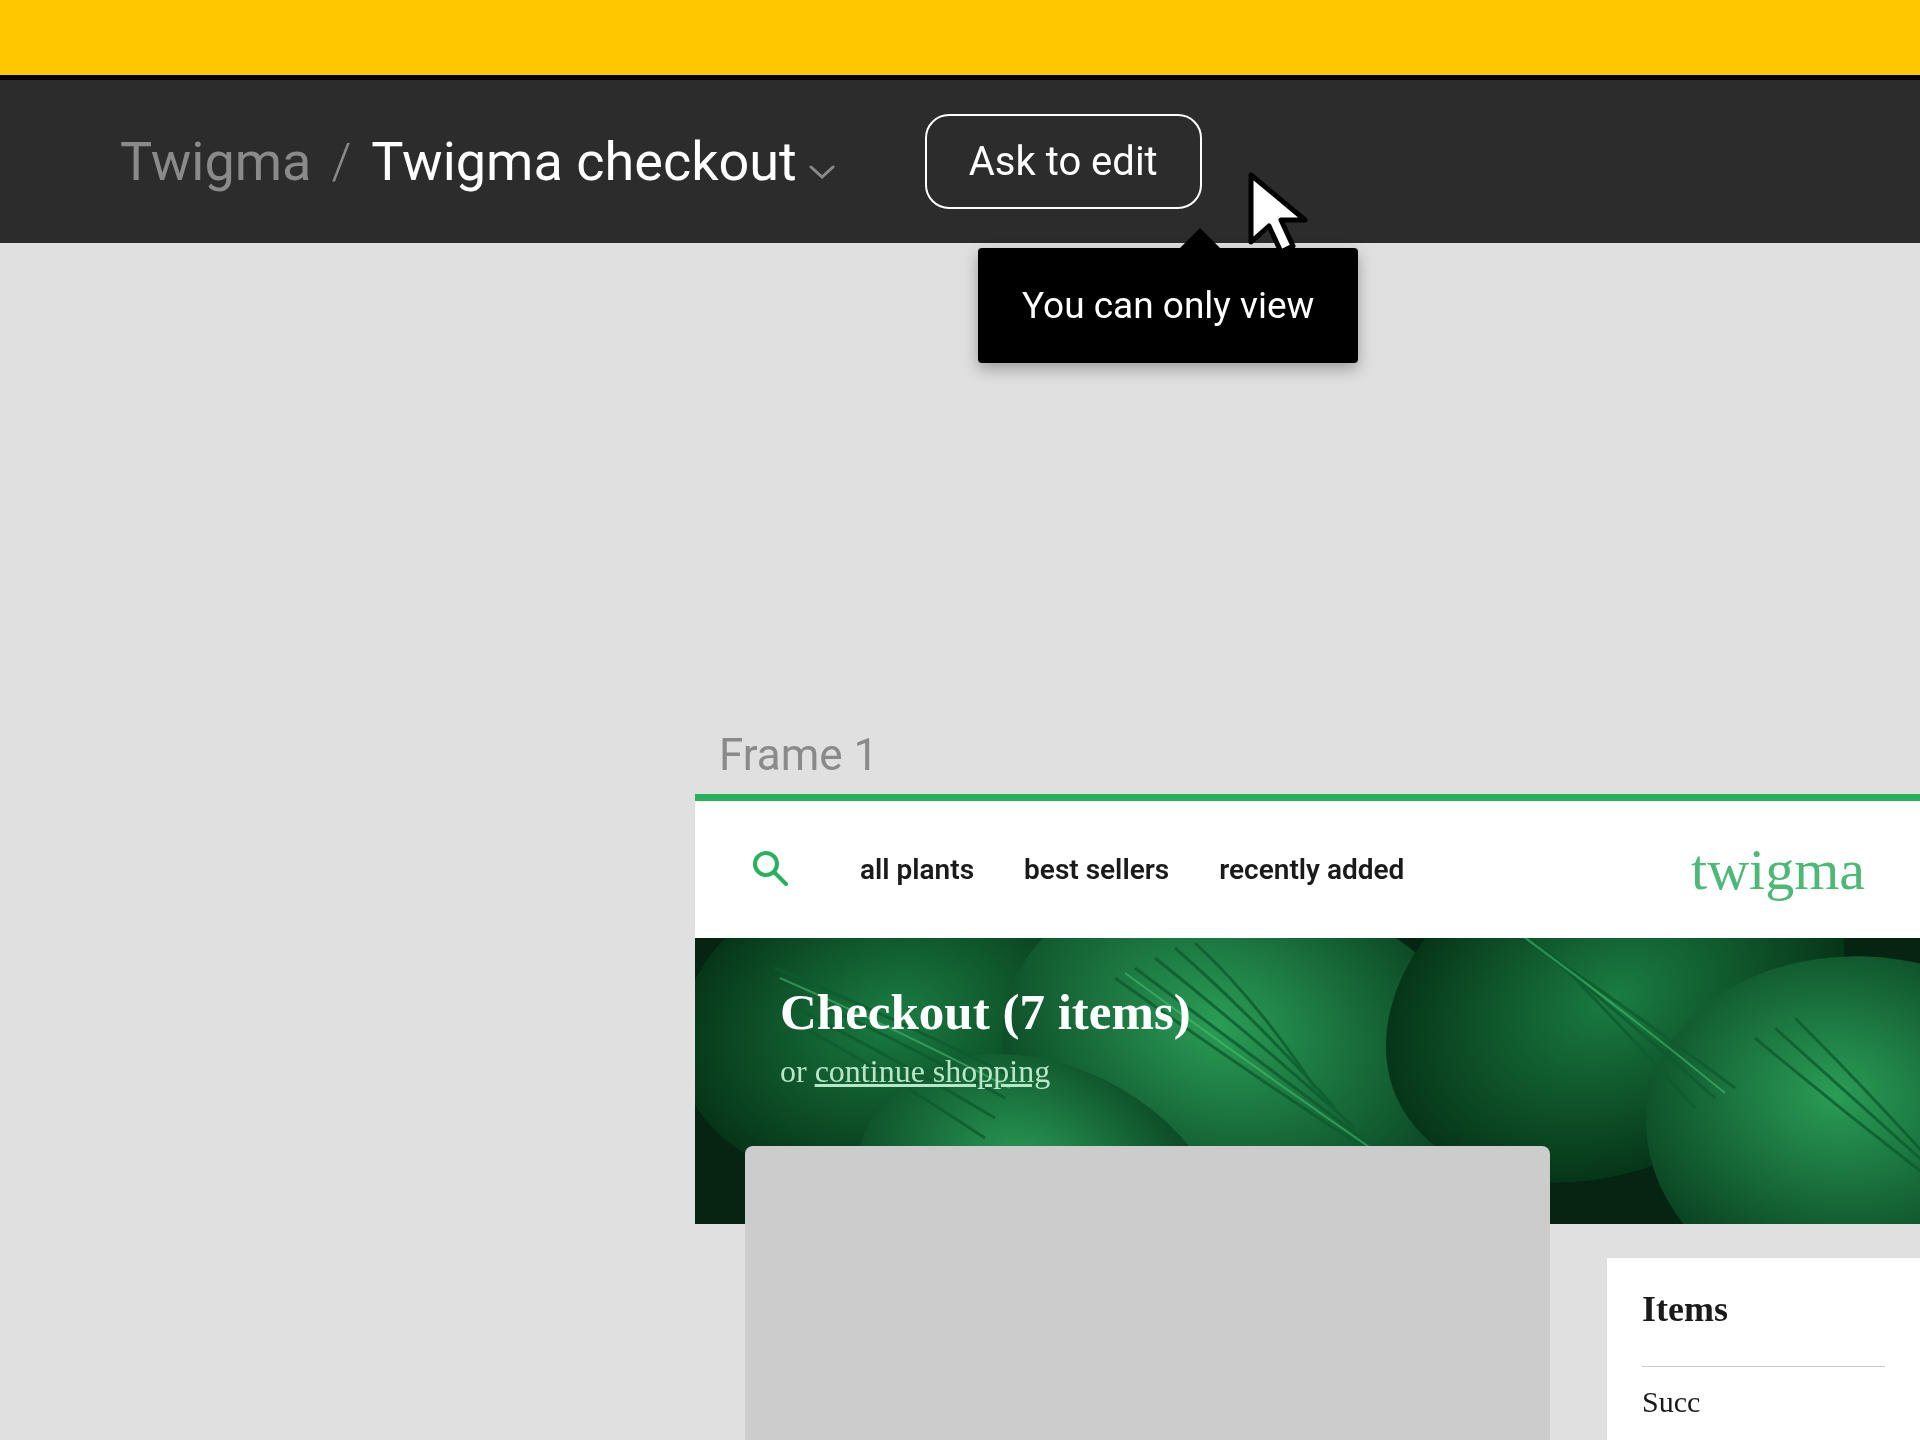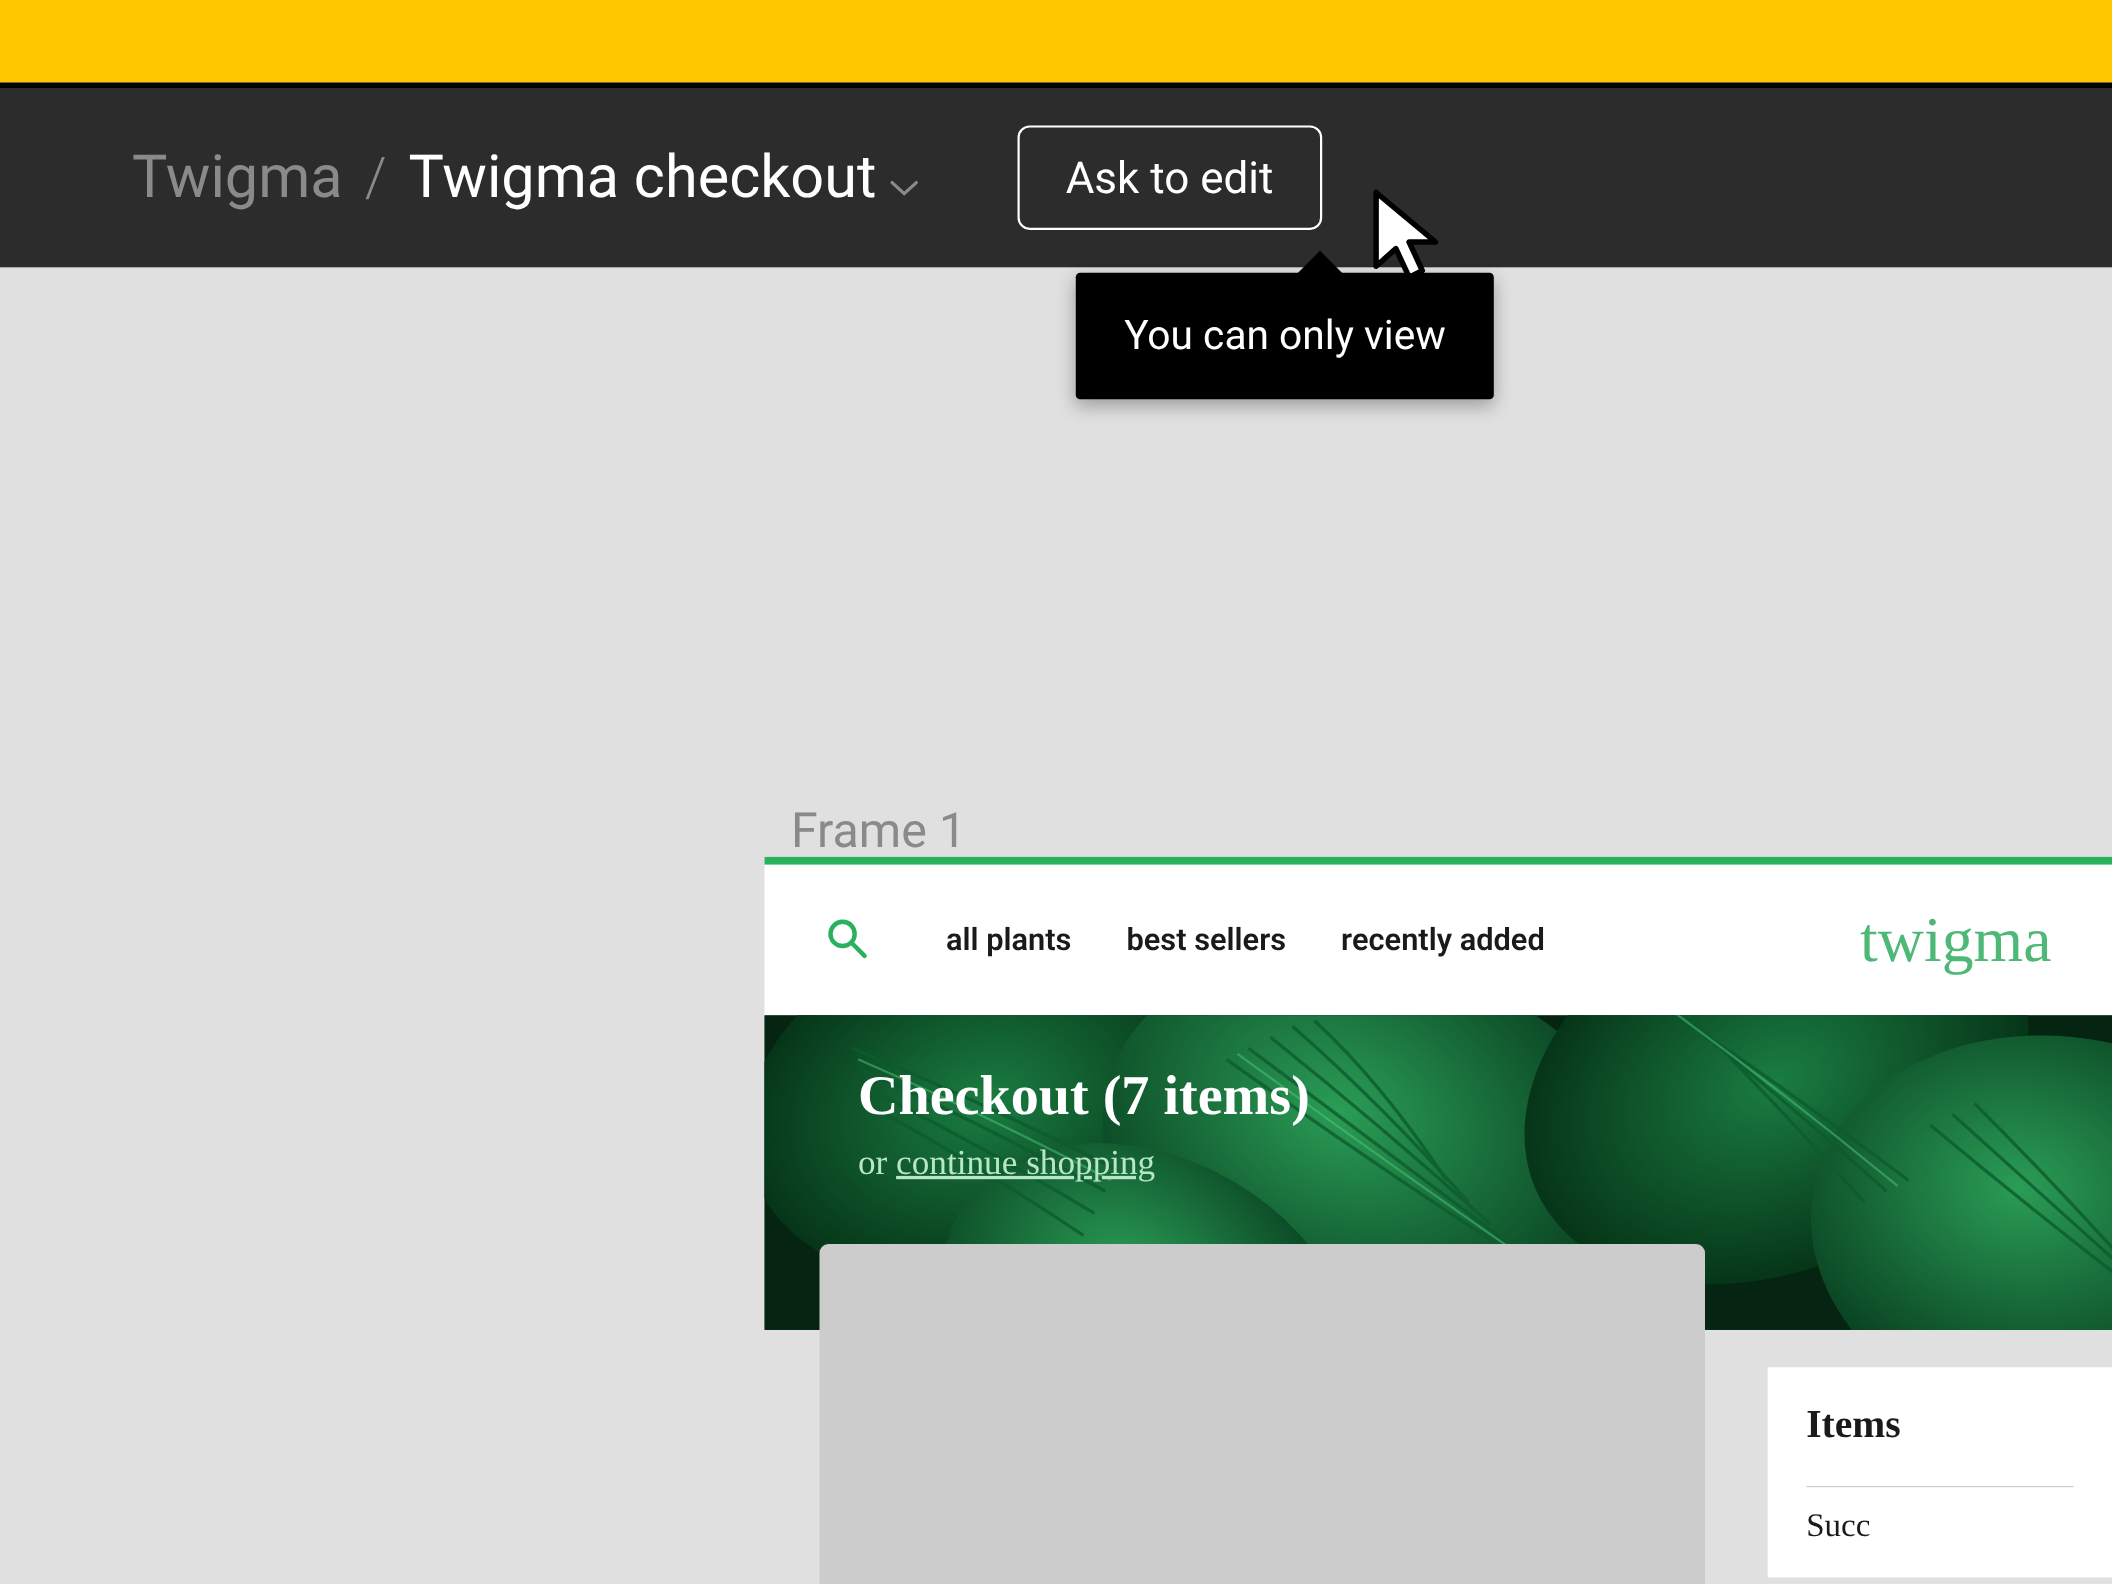--- a/index.html
+++ b/index.html
@@ -59,21 +59,21 @@
   }
   
   .chevron-down {
     display: inline-block;
   }
   
   .ask-to-edit-btn {
     margin-left: 60px;
     background: transparent;
     border: 2px solid #ffffff;
-    border-radius: 11px;
+    border-radius: 24px;
     color: #ffffff;
     font-size: 40px;
     padding: 22px 42px;
     cursor: pointer;
     font-family: inherit;
   }
   
   .tooltip-container {
     position: absolute;
     top: 248px;
@@ -116,21 +116,21 @@
   .frame-label {
     position: absolute;
     top: 486px;
     left: 719px;
     color: #8a8a8a;
     font-size: 44px;
   }
   
   .frame {
     position: absolute;
-    top: 536px;
+    top: 551px;
     left: 695px;
     width: 1225px;
     background: #fff;
     border-top: 7px solid #2ab15e;
   }
   
   .frame-header {
     display: flex;
     align-items: center;
     padding: 35px 55px;

